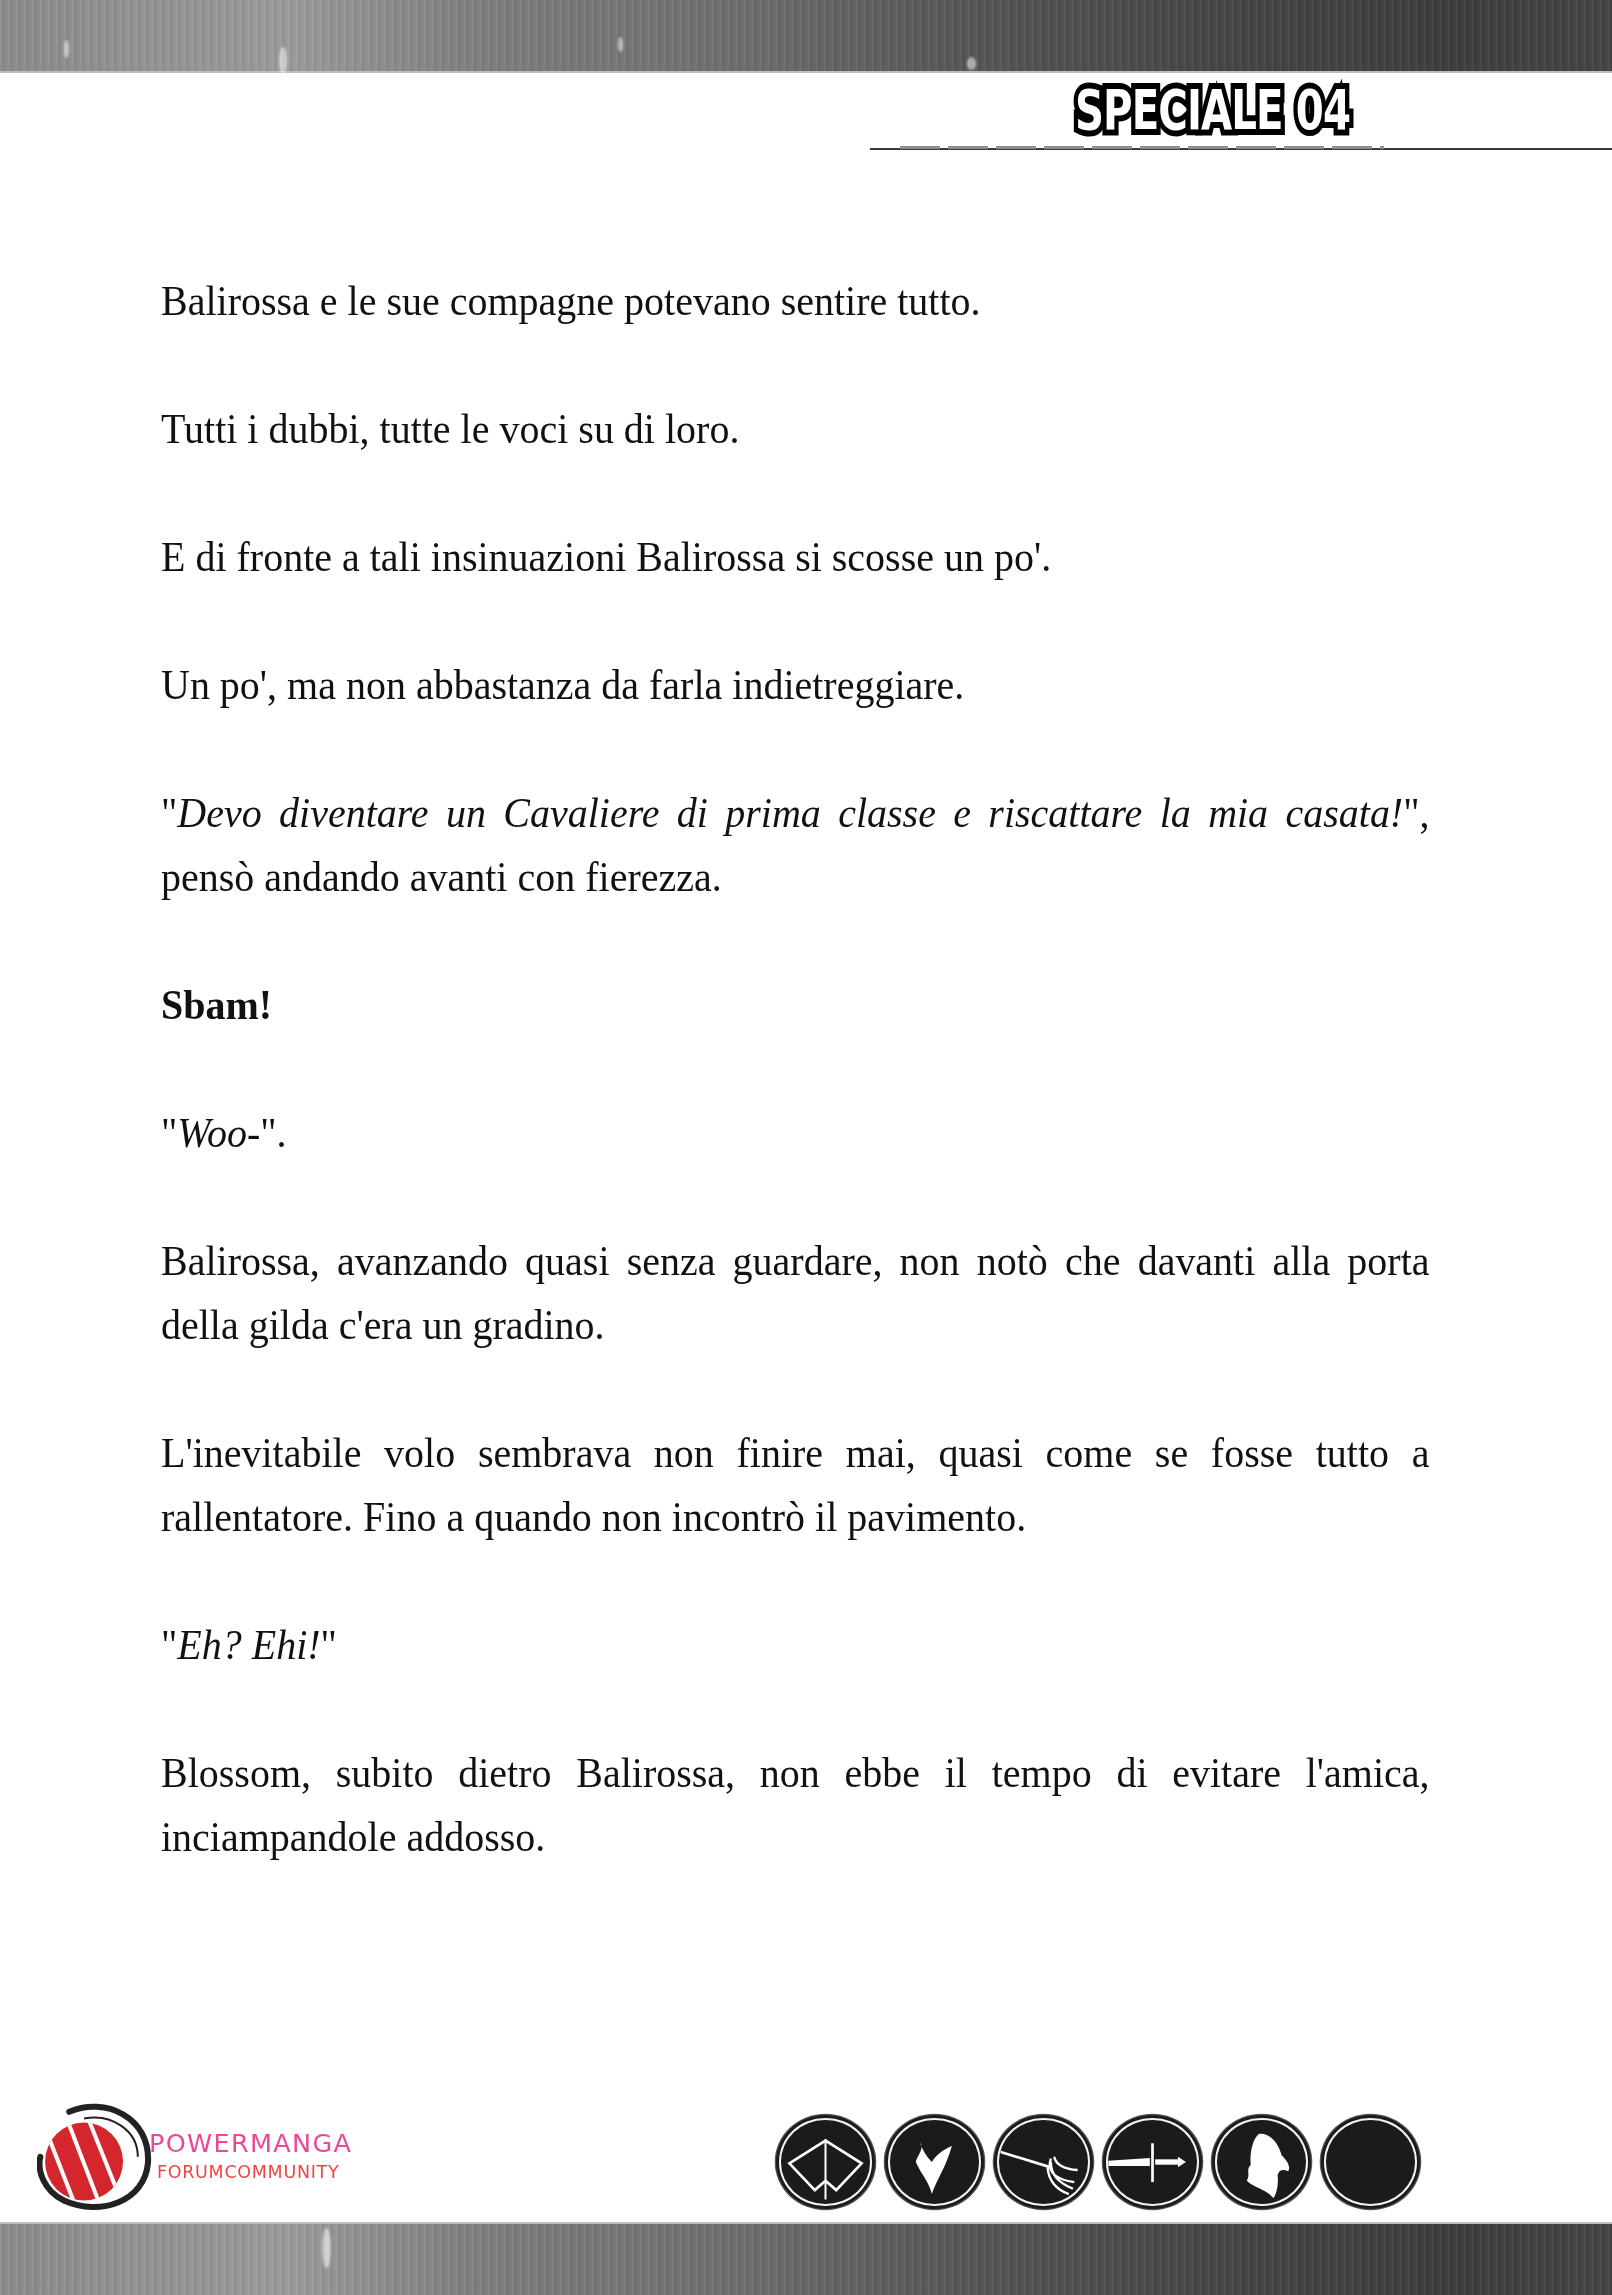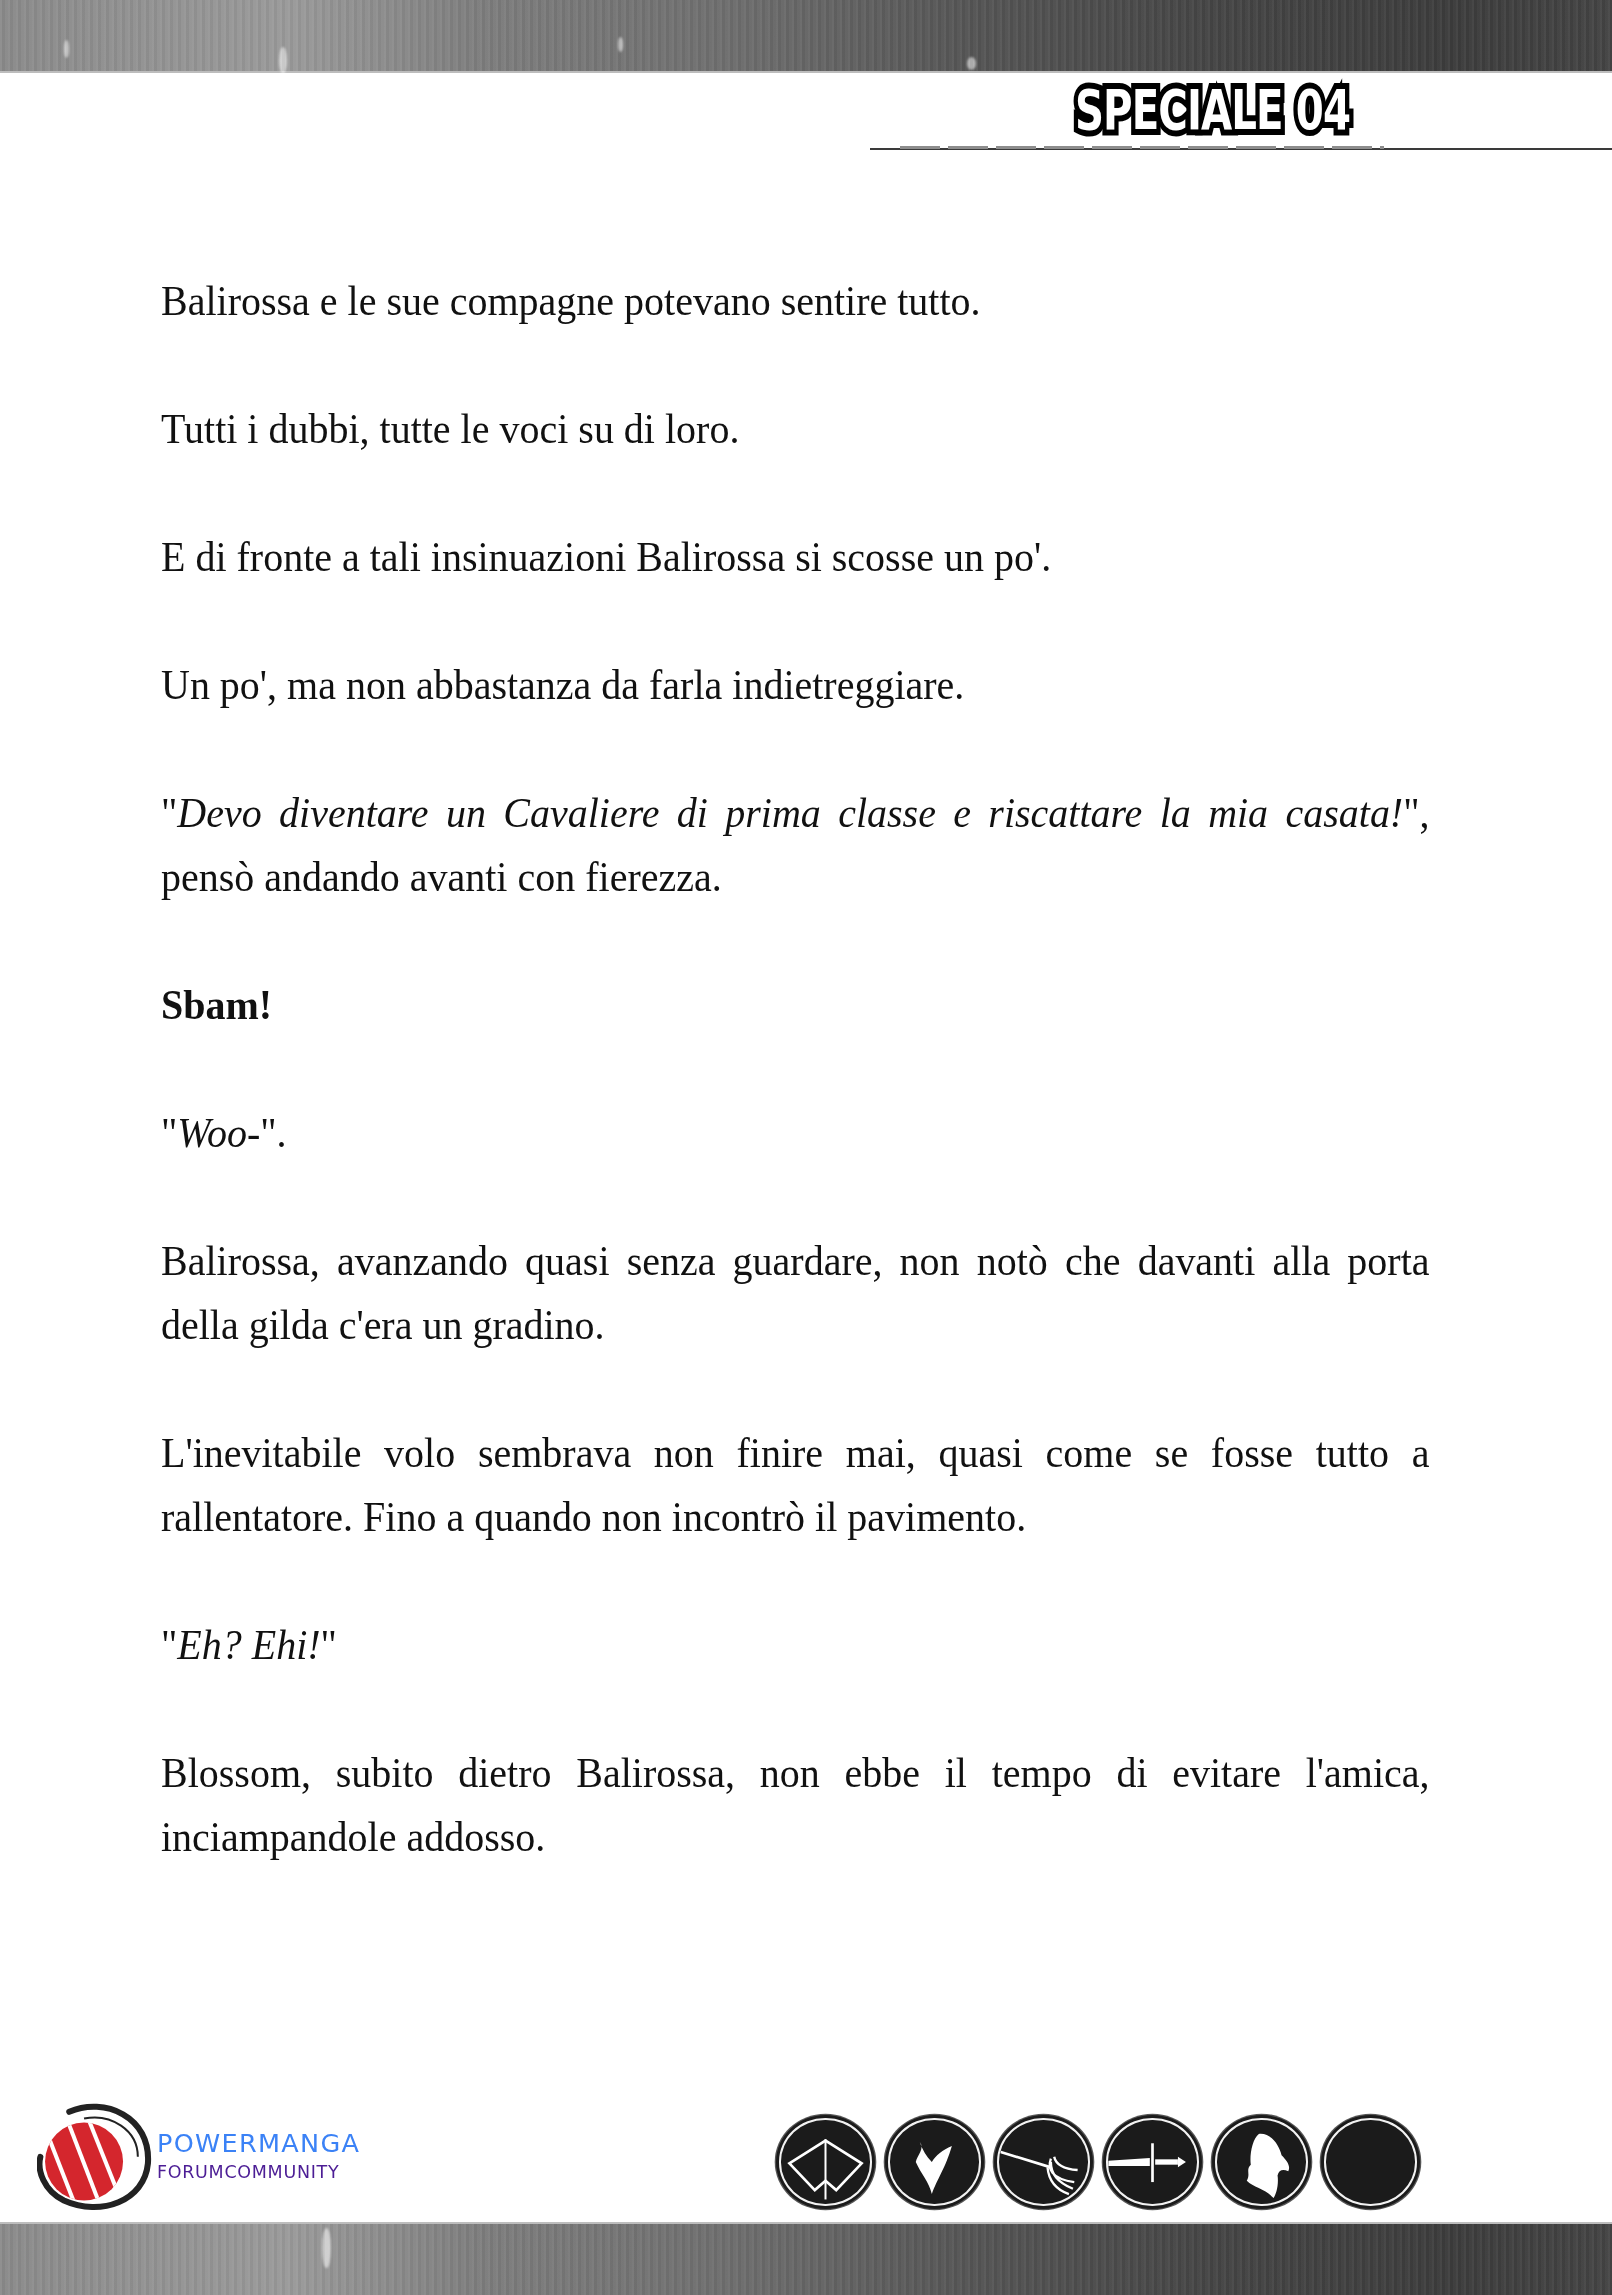--- a/index.html
+++ b/index.html
@@ -53,28 +53,28 @@
   .para { margin: 0 0 64px 0; text-align: justify; text-align-last: left; }
   .para.single { white-space: nowrap; }
   .para .it { font-style: italic; }
   .para.bold { font-weight: bold; }
 
   .footer-logo {
     position: absolute; left: 37px; top: 2093px; width: 376px; height: 121px;
   }
   .logo-mark { position: absolute; left: 0; top: 0; width: 121px; height: 121px; }
   .logo-word1 {
-    position: absolute; left: 120px; top: 35px;
+    position: absolute; left: 112px; top: 35px;
     font-family: "DejaVu Sans", sans-serif; font-size: 25.5px; letter-spacing: 1.3px;
-    color: #3b82f6; font-weight: normal;
+    color: #ec4899; font-weight: normal;
   }
   .logo-word2 {
     position: absolute; left: 120px; top: 69px;
     font-family: "DejaVu Sans", sans-serif; font-size: 17.5px; letter-spacing: 0.7px;
-    color: #4c1d95;
+    color: #ef4444;
   }
 
   .class-icons {
     position: absolute; left: 776px; top: 2115px; height: 94px;
     display: flex; gap: 10px;
   }
   .class-icon {
     width: 99px; height: 94px; border-radius: 50%;
     background: #1b1b1b; position: relative;
     box-shadow: 0 0 0 1.3px #555;

